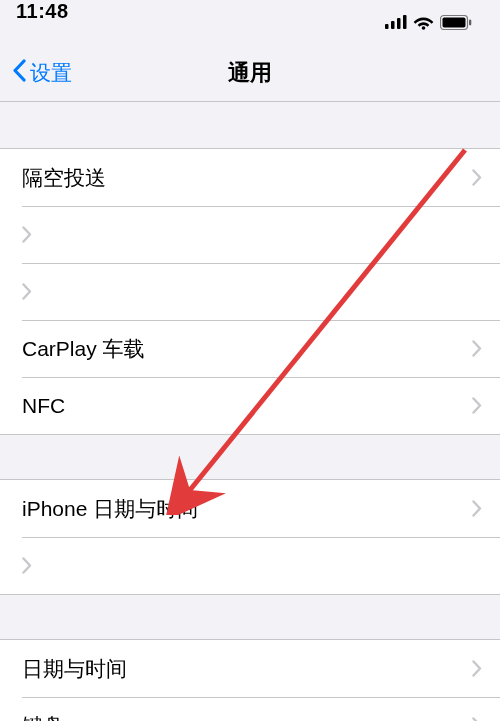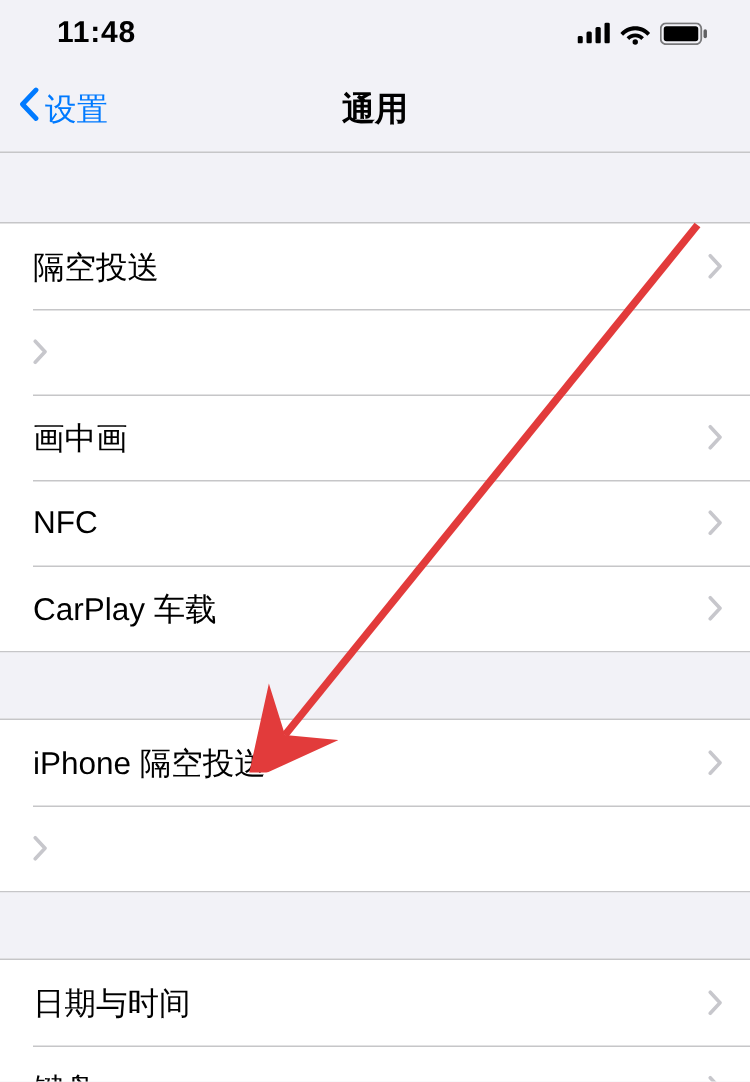--- a/index.html
+++ b/index.html
@@ -8,23 +8,22 @@
       height: 721px;
       font-family: -apple-system, "Helvetica Neue", Helvetica, Arial, sans-serif;
       background: #f2f2f7;
       overflow: hidden;
     }
 
     
     .status-bar {
       height: 44px;
       display: flex;
-      align-items: center;
       justify-content: space-between;
-      padding: 0 28px 0 38px;
+      padding: 0 28px 0 16px;
       background: #f2f2f7;
       gap: 36px;
     }
     .status-time {
       font-size: 20px;
       font-weight: 600;
       color: #000;
       letter-spacing: 0.5px;
     }
     .status-right {
@@ -158,50 +157,49 @@
     </span>
   </div>
   <div class="row">
     <span class="chevron">
       <svg width="10" height="17" viewBox="0 0 10 17">
           <polyline points="1.5,1.5 8,8.5 1.5,15.5" fill="none" stroke="#c7c7cc" stroke-width="2.4" stroke-linecap="round" stroke-linejoin="round"></polyline>
         </svg>
     </span>
   </div>
   <div class="row">
-    <span>画中画</span>
+    <span class="chevron">
+      <svg width="10" height="17" viewBox="0 0 10 17">
+          <polyline points="1.5,1.5 8,8.5 1.5,15.5" fill="none" stroke="#c7c7cc" stroke-width="2.4" stroke-linecap="round" stroke-linejoin="round"></polyline>
+        </svg>
+    </span>
+  </div>
+  <div class="row">
+    <span>CarPlay 车载</span>
     <span class="chevron">
       <svg width="10" height="17" viewBox="0 0 10 17">
           <polyline points="1.5,1.5 8,8.5 1.5,15.5" fill="none" stroke="#c7c7cc" stroke-width="2.4" stroke-linecap="round" stroke-linejoin="round"></polyline>
         </svg>
     </span>
   </div>
   <div class="row">
     <span>NFC</span>
     <span class="chevron">
       <svg width="10" height="17" viewBox="0 0 10 17">
           <polyline points="1.5,1.5 8,8.5 1.5,15.5" fill="none" stroke="#c7c7cc" stroke-width="2.4" stroke-linecap="round" stroke-linejoin="round"></polyline>
         </svg>
     </span>
   </div>
-  <div class="row">
-    <span>CarPlay 车载</span>
-    <span class="chevron">
-      <svg width="10" height="17" viewBox="0 0 10 17">
-          <polyline points="1.5,1.5 8,8.5 1.5,15.5" fill="none" stroke="#c7c7cc" stroke-width="2.4" stroke-linecap="round" stroke-linejoin="round"></polyline>
-        </svg>
-    </span>
-  </div>
 </div>
 
 <div class="spacer-sm"></div>
 
 <div class="list">
   <div class="row">
-    <span>iPhone 隔空投送</span>
+    <span>iPhone 日期与时间</span>
     <span class="chevron">
       <svg width="10" height="17" viewBox="0 0 10 17">
           <polyline points="1.5,1.5 8,8.5 1.5,15.5" fill="none" stroke="#c7c7cc" stroke-width="2.4" stroke-linecap="round" stroke-linejoin="round"></polyline>
         </svg>
     </span>
   </div>
   <div class="row">
     <span class="chevron">
       <svg width="10" height="17" viewBox="0 0 10 17">
           <polyline points="1.5,1.5 8,8.5 1.5,15.5" fill="none" stroke="#c7c7cc" stroke-width="2.4" stroke-linecap="round" stroke-linejoin="round"></polyline>

